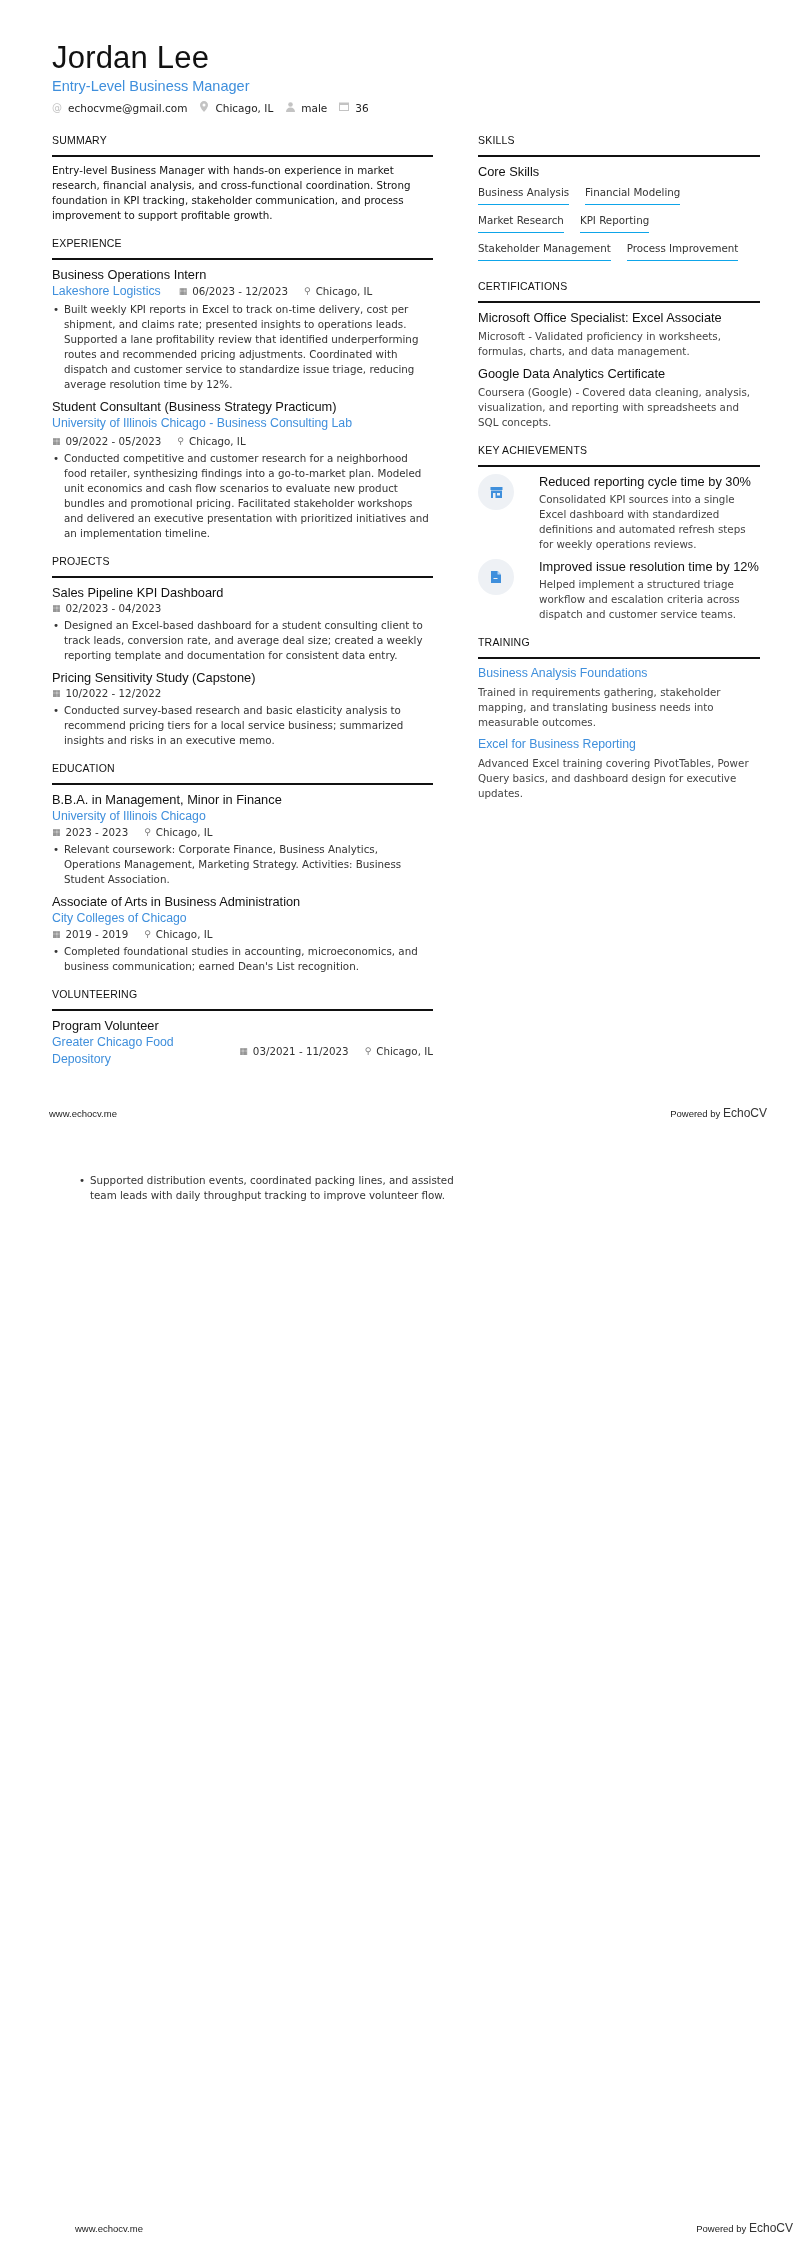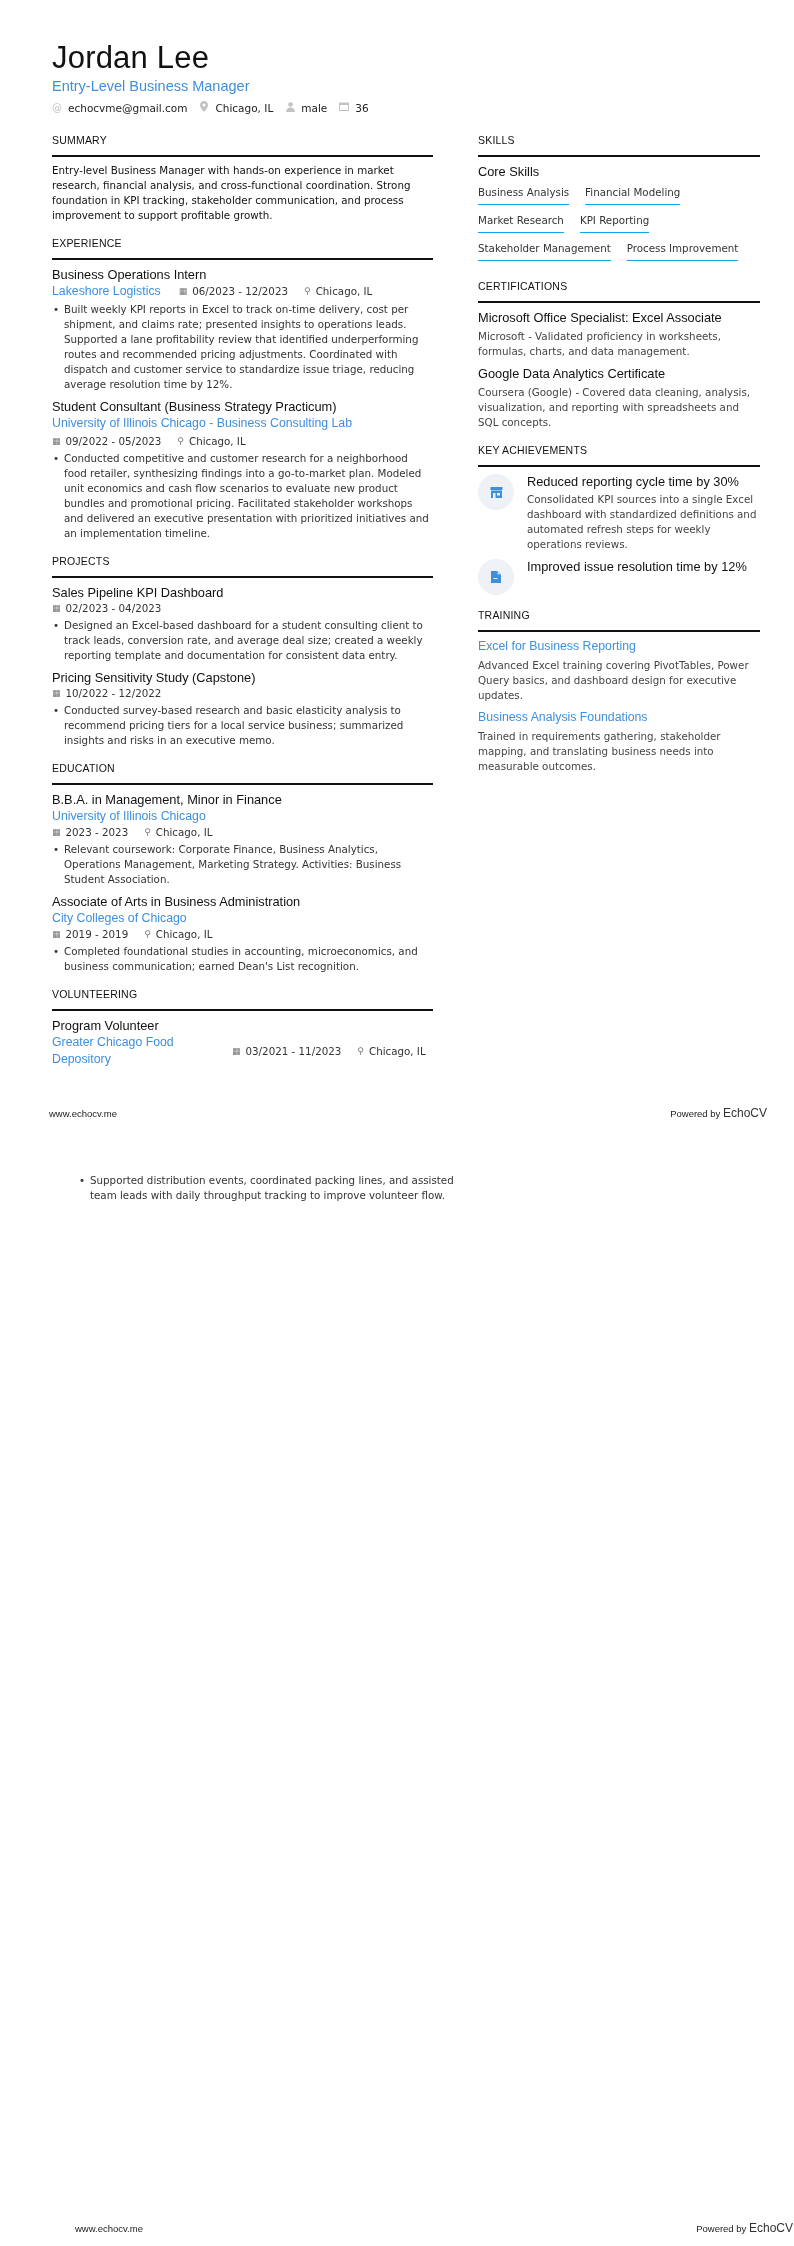--- a/index.html
+++ b/index.html
@@ -36,21 +36,21 @@
   ul.bul { list-style: none; margin-top: 2px; }
   ul.bul li { position: relative; padding-left: 12px; font-size: 10.3px; line-height: 15px; color: #333; }
   ul.bul li::before { content: "•"; position: absolute; left: 1px; top: 0; color: #333; }
 
   .entry { margin-bottom: 6px; }
 
   .skills-cat { font-family: "Liberation Sans", sans-serif; font-size: 12.8px; color: #111; margin-bottom: 2px; line-height: 17px; }
   .skills { display: flex; flex-wrap: wrap; }
   .skill { font-size: 10.3px; color: #333; padding: 3px 0 5px; border-bottom: 1px solid #0ea5e9; margin-right: 16px; margin-bottom: 5px; line-height: 14px; }
 
-  .ach { display: flex; margin-bottom: 6px; }
+  .ach { display: flex; margin-bottom: 6px; gap: 12px; }
   .ach-icon { width: 36px; height: 36px; border-radius: 50%; background: #eef1f5; display: flex; align-items: center; justify-content: center; margin-right: 13px; flex: 0 0 36px; margin-top: 1px; }
   .ach-title { font-family: "Liberation Sans", sans-serif; font-size: 12.8px; color: #111; line-height: 17px; margin-bottom: 2px; }
 
   .footer { position: absolute; left: 41px; right: 35px; display: flex; justify-content: space-between; align-items: center; font-family: Liberation Sans, sans-serif; font-size: 9.5px; color: #222; }
   .footer .brand { font-size: 12px; color: #333; }
 
   .p2-content { position: absolute; left: 44px; top: 48px; width: 381px; }
 </style>
 </head>
 <body>
@@ -205,21 +205,21 @@
         </div>
         <ul class="bul">
             <li>Completed foundational studies in accounting, microeconomics, and business communication; earned Dean's List recognition.</li>
           </ul>
       </div>
     </div>
 
     <div class="section">
       <div class="sec-title">VOLUNTEERING</div>
       <div class="item-title">Program Volunteer</div>
-      <div class="row" style="align-items:center;">
+      <div class="row" style="align-items:center;justify-content:space-between;">
         <div class="item-org" style="width:180px;margin-right:0;">Greater Chicago Food Depository</div>
         <div class="meta" style="margin-left:0;">
           <span class="m">
               <span class="ic">▦</span>
               <span>03/2021 - 11/2023</span>
             </span>
           <span class="m" style="margin-right:0;">
               <span class="ic">⚲</span>
               <span>Chicago, IL</span>
             </span>
@@ -274,33 +274,34 @@
       <div class="ach">
         <div class="ach-icon">
           <svg width="10" height="12" viewBox="0 0 10 12">
               <path d="M0 0h6.5L10 3.5V12H0z" fill="#3f8fdc"></path>
               <path d="M6.5 0v3.5H10" fill="#bcd8f5"></path>
               <rect x="2.5" y="7" width="4" height="1" fill="#eef1f5"></rect>
             </svg>
         </div>
         <div>
           <div class="ach-title">Improved issue resolution time by 12%</div>
+          <div class="body-text muted">Helped implement a structured triage workflow and escalation criteria across dispatch and customer service teams.</div>
         </div>
       </div>
     </div>
 
     <div class="section">
       <div class="sec-title">TRAINING</div>
+      <div class="entry">
+        <div class="item-org" style="margin-bottom:3px;">Business Analysis Foundations</div>
+        <div class="body-text muted">Trained in requirements gathering, stakeholder mapping, and translating business needs into measurable outcomes.</div>
+      </div>
       <div class="entry">
         <div class="item-org" style="margin-bottom:3px;">Excel for Business Reporting</div>
         <div class="body-text muted">Advanced Excel training covering PivotTables, Power Query basics, and dashboard design for executive updates.</div>
-      </div>
-      <div class="entry">
-        <div class="item-org" style="margin-bottom:3px;">Business Analysis Foundations</div>
-        <div class="body-text muted">Trained in requirements gathering, stakeholder mapping, and translating business needs into measurable outcomes.</div>
       </div>
     </div>
   </div>
 
   <div class="footer" style="top:1106px;">
     <span>www.echocv.me</span>
     <span><span>Powered by</span> <span class="brand">EchoCV</span></span>
   </div>
 </div>
 

